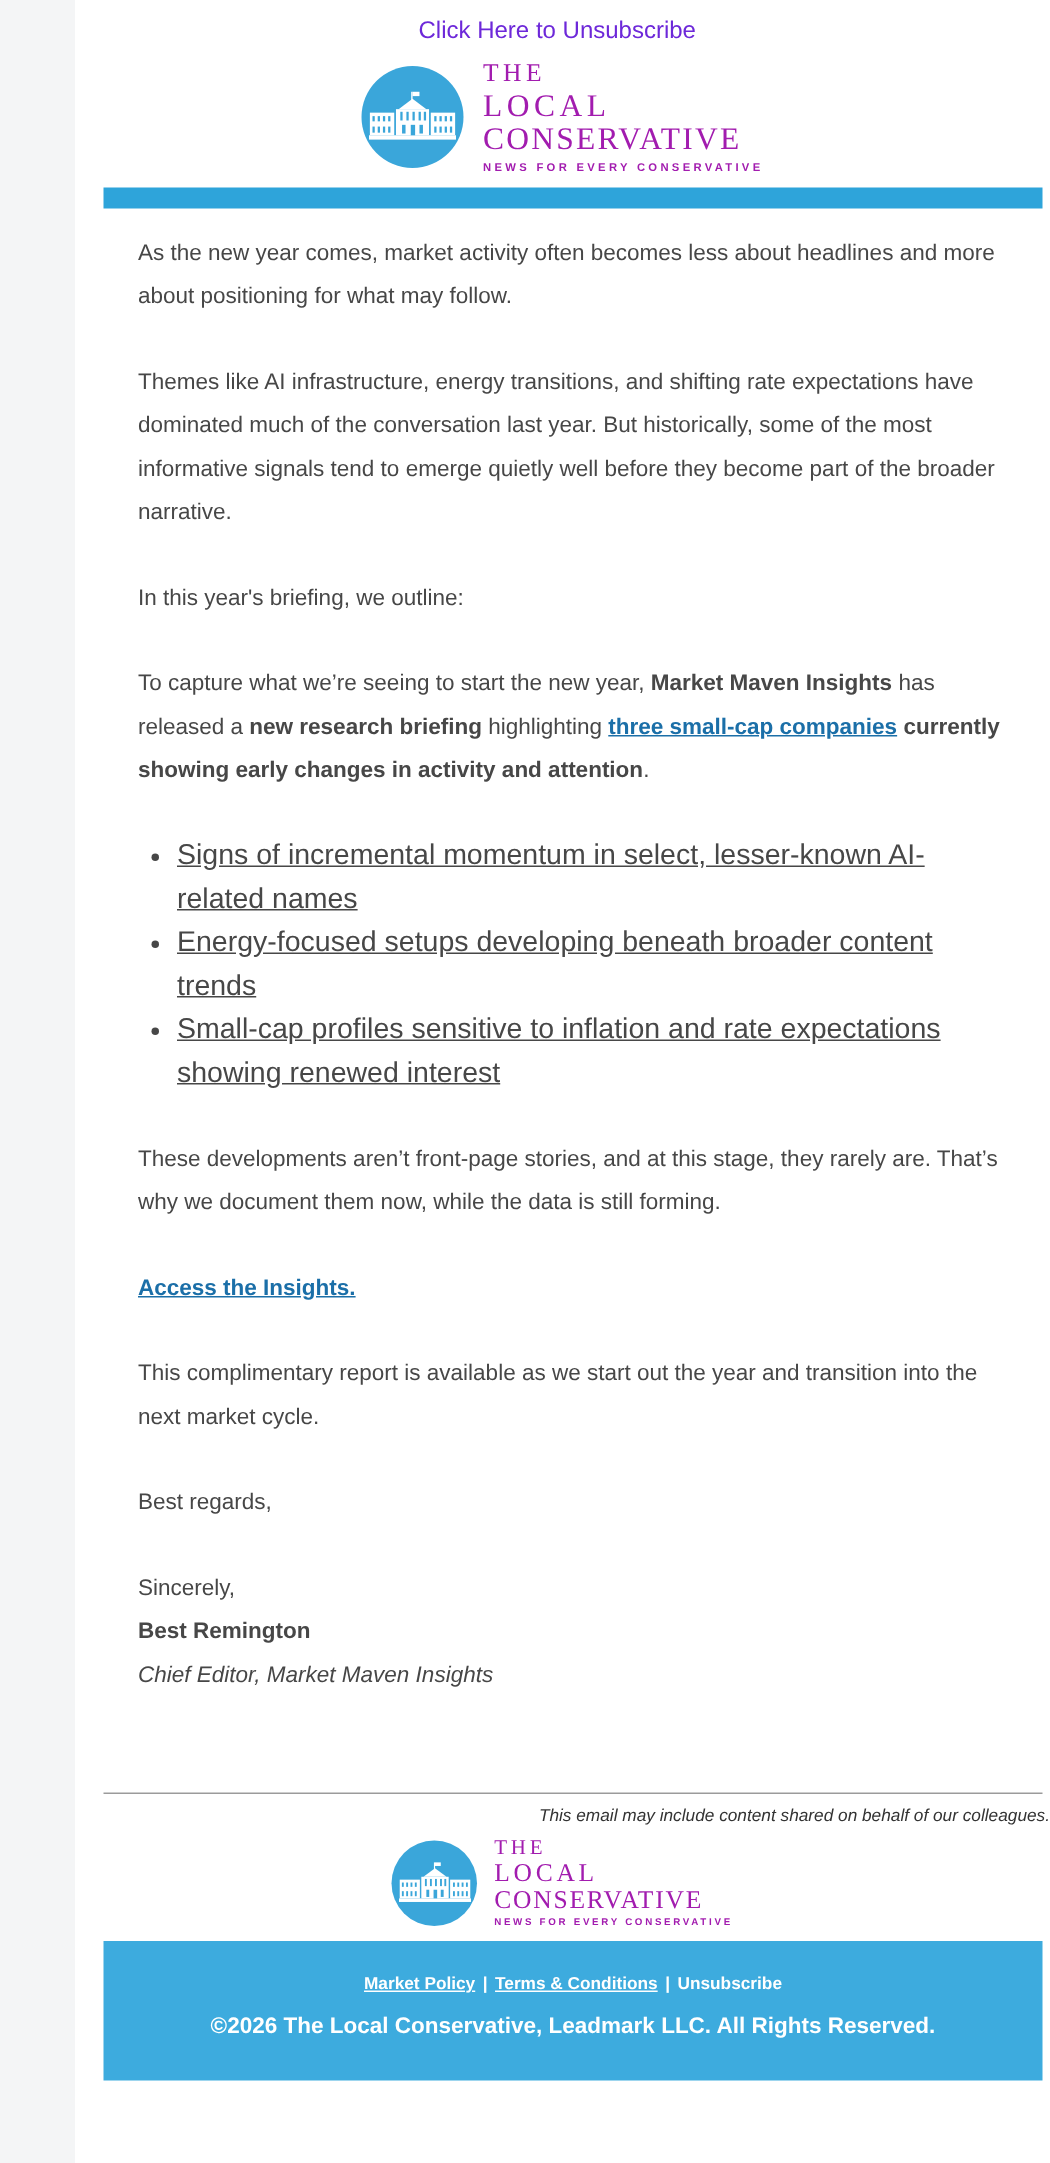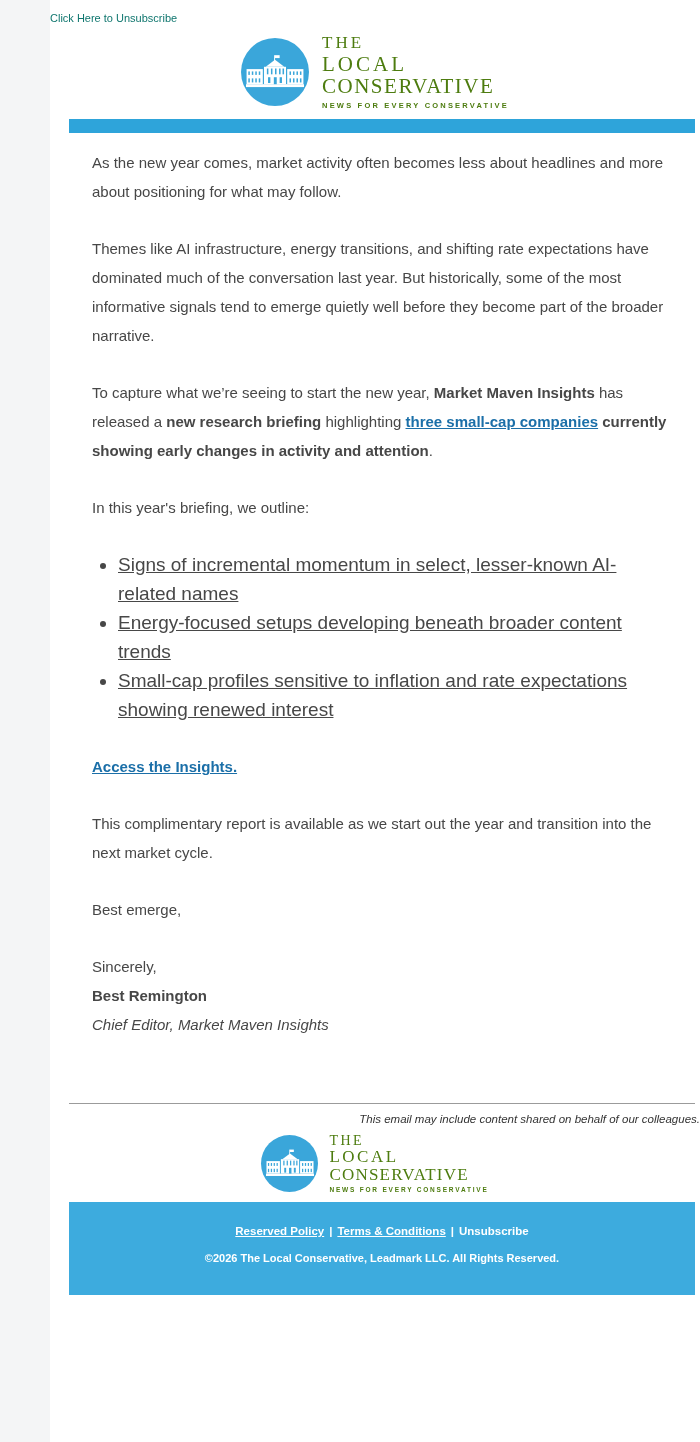--- a/index.html
+++ b/index.html
@@ -10,43 +10,43 @@
     position:relative;
     overflow:hidden;
   }
   .email-container {
     position:absolute; left:50px; top:0;
     width:650px; height:1442px;
     background:#ffffff;
   }
   
   .preheader {
-    text-align:left;
+    text-align:center;
     padding:12px 7px 0 0;
-    font-size:11px;
-    color:#0f766e;
+    font-size:16px;
+    color:#6d28d9;
   }
   .preheader span { cursor:pointer; }
 
   
   .logo-row {
     display:flex; justify-content:center; align-items:center;
     gap:13px; margin-top:8px; height:80px;
   }
   .logo-circle {
     border-radius:50%;
     background:#3aa6da;
     display:flex; align-items:center; justify-content:center;
     flex:0 0 auto;
   }
   .logo-circle.big { width:68px; height:68px; }
   .logo-circle.small { width:57px; height:57px; }
   .logo-text {
     display:flex; flex-direction:column;
-    color:#4d7c0f;
+    color:#a21caf;
     font-family:"Liberation Serif", serif;
   }
   .big-logo .logo-the  { font-size:17px; letter-spacing:3px; line-height:1.08; }
   .big-logo .logo-local{ font-size:21px; letter-spacing:3px; line-height:1.08; }
   .big-logo .logo-cons { font-size:21px; letter-spacing:1.5px; line-height:1.08; }
   .big-logo .logo-tagline { font-size:7.5px; letter-spacing:2.2px; font-weight:bold; margin-top:3px; font-family:"Liberation Sans", sans-serif; }
   .small-logo .logo-the  { font-size:14px; letter-spacing:2.5px; line-height:1.08; }
   .small-logo .logo-local{ font-size:17px; letter-spacing:2.5px; line-height:1.08; }
   .small-logo .logo-cons { font-size:17px; letter-spacing:1.2px; line-height:1.08; }
   .small-logo .logo-tagline { font-size:6.5px; letter-spacing:1.8px; font-weight:bold; margin-top:2px; font-family:"Liberation Sans", sans-serif; }
@@ -117,21 +117,21 @@
   }
   .footer-links {
     font-size:11.5px; font-weight:bold;
   }
   .footer-links a { color:#ffffff; cursor:pointer; }
   .footer-links a.u { text-decoration:underline; }
   .footer-links a.nu { text-decoration:none; }
   .footer-links .sep { margin:0 5px; }
   .footer-copy {
     margin-top:14px;
-    font-size:11px; font-weight:bold; line-height:15px;
+    font-size:15px; font-weight:bold; line-height:15px;
   }
 </style>
 </head>
 <body>
 
 <div class="email-container">
 
   <div class="preheader">
     <span>Click Here to Unsubscribe</span>
   </div>
@@ -185,38 +185,39 @@
   </div>
 
   <div class="top-bar"></div>
 
   <div class="content">
 
     <p class="first">As the new year comes, market activity often becomes less about headlines and more about positioning for what may follow.</p>
 
     <p>Themes like AI infrastructure, energy transitions, and shifting rate expectations have dominated much of the conversation last year. But historically, some of the most informative signals tend to emerge quietly well before they become part of the broader narrative.</p>
 
+    <p>In this year's briefing, we outline:</p>
+
     <p><span>To capture what we’re seeing to start the new year, </span><strong>Market Maven Insights</strong><span> has released a </span><strong>new research briefing</strong><span> highlighting </span><a class="body-link">three small-cap companies</a><strong> currently showing early changes in activity and attention</strong><span>.</span></p>
-
-    <p>In this year's briefing, we outline:</p>
 
     <ul>
       <li>Signs of incremental momentum in select, lesser-known AI-related names</li>
       <li>Energy-focused setups developing beneath broader content trends</li>
       <li>Small-cap profiles sensitive to inflation and rate expectations showing renewed interest</li>
     </ul>
 
+    <p>These developments aren’t front-page stories, and at this stage, they rarely are. That’s why we document them now, while the data is still forming.</p>
 
     <p class="access">
       <a class="body-link">Access the Insights.</a>
     </p>
 
     <p>This complimentary report is available as we start out the year and transition into the next market cycle.</p>
 
-    <p>Best emerge,</p>
+    <p>Best regards,</p>
 
     <div class="signature-block">
       <div>Sincerely,</div>
       <div class="sig-name">Best Remington</div>
       <div class="sig-title">Chief Editor, Market Maven Insights</div>
     </div>
 
 
   </div>
 
@@ -267,21 +268,21 @@
     <div class="logo-text">
       <span class="logo-the">THE</span>
       <span class="logo-local">LOCAL</span>
       <span class="logo-cons">CONSERVATIVE</span>
       <span class="logo-tagline">NEWS FOR EVERY CONSERVATIVE</span>
     </div>
   </div>
 
   <div class="footer-bar">
     <div class="footer-links">
-      <a class="u">Reserved Policy</a><span class="sep">|</span><a class="u">Terms &amp; Conditions</a><span class="sep">|</span><a class="nu">Unsubscribe</a>
+      <a class="u">Market Policy</a><span class="sep">|</span><a class="u">Terms &amp; Conditions</a><span class="sep">|</span><a class="nu">Unsubscribe</a>
     </div>
     <div class="footer-copy">
       <div>©2026 The Local Conservative, Leadmark LLC. All Rights Reserved.</div>
 
     </div>
   </div>
 
 </div>
 
 </body></html>

